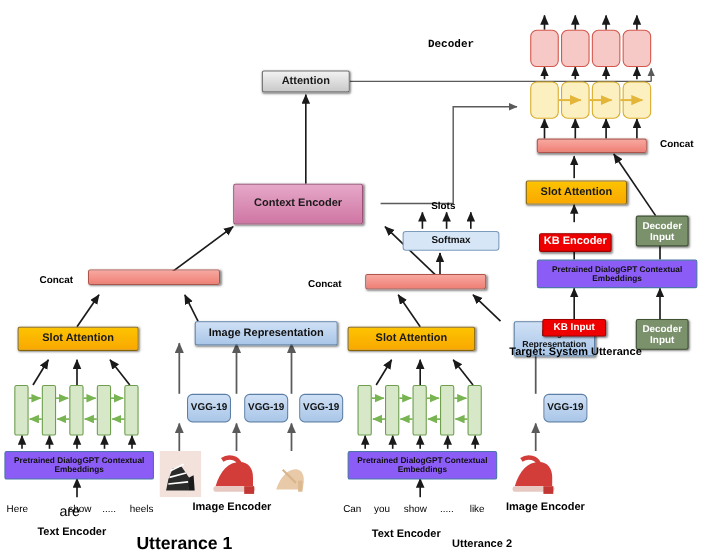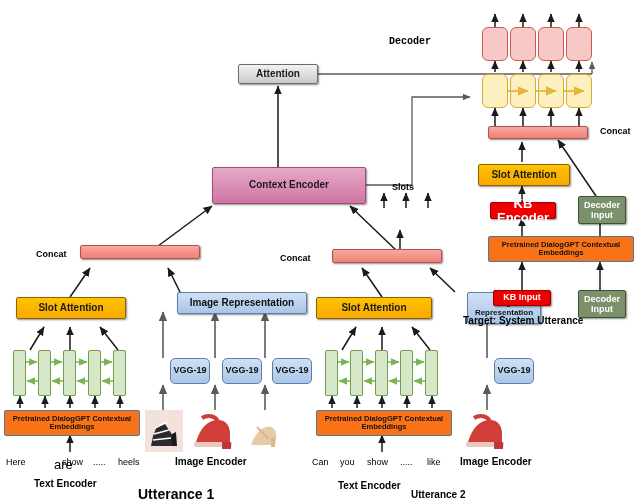--- a/index.html
+++ b/index.html
@@ -6,21 +6,21 @@
   body{font-family:"Liberation Sans", sans-serif;}
   #stage{position:relative;width:640px;height:503px;background:#fff;overflow:hidden;}
   .lbl{position:absolute;font-weight:bold;color:#000;white-space:nowrap;}
   .node{position:absolute;box-sizing:border-box;display:flex;align-items:center;justify-content:center;
         text-align:center;font-weight:bold;color:#1a1a1a;border-radius:2px;line-height:1.05;}
   .shadow{box-shadow:1px 1px 2px rgba(0,0,0,.45);}
 
   
   .t-orange{background:linear-gradient(180deg,#fdc300 0%,#f9a800 100%);border:1px solid #8a6400;}
   .t-blue{background:linear-gradient(180deg,#cfe0f5 0%,#a9c6e8 100%);border:1px solid #5b7fa6;color:#111;margin-left:27px;}
-  .t-lightblue{background:#f97316;border:1px solid #4a76a8;color:#111;}
+  .t-lightblue{background:#8b5cf6;border:1px solid #4a76a8;color:#111;}
   .t-red{background:linear-gradient(180deg,#f7a8a0 0%,#ef8076 100%);border:1px solid #b0534a;}
   .t-pink{background:linear-gradient(180deg,#e6a8c8 0%,#cf76a4 100%);border:1px solid #9c4f77;}
   .t-gray{background:linear-gradient(180deg,#f2f2f2 0%,#c9c9c9 100%);border:1px solid #6b6b6b;}
   .t-pinkcell{background:#f7c9c6;border:1.4px solid #d4574c;border-radius:6px;}
   .t-yellowcell{background:#fdf0c0;border:1.4px solid #d9ad2b;border-radius:6px;}
   .t-green{background:#d7e8c8;border:1px solid #6f9e4f;}
   .t-kbred{background:#ee0000;border:1px solid #a00000;color:#fff;}
   .t-dgreen{background:#7b916b;border:1px solid #3f5233;color:#fff;}
   .t-softmax{background:#d6e6f7;border:1px solid #7e9bbd;color:#111;border-radius:3px;}
 
@@ -155,23 +155,24 @@
         <path d="M536,91 L556,91"></path>
         <path d="M564,91 L584,91"></path>
     </g>
   </svg>
 
   <div class="node t-red shadow" style="left:488px;top:126px;width:100px;height:13px;"></div>
   <div class="txt" style="left:600px;top:126px;font-size:9px;font-weight:bold;">Concat</div>
 
   <div class="node t-gray shadow" style="left:238px;top:64px;width:80px;height:20px;font-size:10px;">Attention</div>
 
-  <div class="node t-pink shadow" style="left:212px;top:167px;width:154px;height:37px;font-size:10px;">Context Encoder</div>
+  <div class="node t-pink shadow" style="left:212px;top:167px;width:118px;height:37px;font-size:10px;">Context Encoder</div>
 
   <div class="txt" style="left:392px;top:182px;font-size:9px;font-weight:bold;">Slots</div>
+  <div class="node t-softmax" style="left:366px;top:210px;width:88px;height:18px;font-size:9px;">Softmax</div>
 
   <div class="txt" style="left:36px;top:249px;font-size:9px;font-weight:bold;">Concat</div>
   <div class="node t-red shadow" style="left:80px;top:245px;width:120px;height:14px;"></div>
 
   <div class="txt" style="left:280px;top:253px;font-size:9px;font-weight:bold;">Concat</div>
   <div class="node t-red shadow" style="left:332px;top:249px;width:110px;height:14px;"></div>
 
   <div class="node t-orange shadow" style="left:16px;top:297px;width:110px;height:22px;font-size:10px;">Slot Attention</div>
   <div class="node t-blue shadow" style="left:150px;top:292px;width:130px;height:22px;font-size:10px;">Image Representation</div>
 
@@ -221,21 +222,21 @@
   </svg>
 
   <div class="txt" style="left:6px;top:457px;font-size:9px;">Here</div>
   <div class="txt" style="left:54px;top:457px;font-size:13px;">are</div>
   <div class="txt" style="left:62px;top:457px;font-size:9px;">show</div>
   <div class="txt" style="left:93px;top:457px;font-size:9px;">.....</div>
   <div class="txt" style="left:118px;top:457px;font-size:9px;">heels</div>
 
   <div class="lbl" style="left:34px;top:478px;font-size:10px;">Text Encoder</div>
   <div class="lbl" style="left:175px;top:456px;font-size:10px;">Image Encoder</div>
-  <div class="lbl" style="left:138px;top:486px;font-size:14px;">Utterance 1</div>
+  <div class="lbl" style="left:124px;top:486px;font-size:16px;">Utterance 1</div>
 
   <div class="node t-orange shadow" style="left:316px;top:297px;width:116px;height:22px;font-size:10px;">Slot Attention</div>
   <div class="node t-blue shadow" style="left:440px;top:292px;width:74px;height:32px;font-size:8px;line-height:1.2;">Image Representation</div>
 
   <div class="node t-green" style="left:325px;top:350px;width:13px;height:46px;"></div>
   <div class="node t-green" style="left:350px;top:350px;width:13px;height:46px;"></div>
   <div class="node t-green" style="left:375px;top:350px;width:13px;height:46px;"></div>
   <div class="node t-green" style="left:400px;top:350px;width:13px;height:46px;"></div>
   <div class="node t-green" style="left:425px;top:350px;width:13px;height:46px;"></div>
 
@@ -268,21 +269,21 @@
   <div class="txt" style="left:367px;top:457px;font-size:9px;">show</div>
   <div class="txt" style="left:400px;top:457px;font-size:9px;">.....</div>
   <div class="txt" style="left:427px;top:457px;font-size:9px;">like</div>
 
   <div class="lbl" style="left:338px;top:480px;font-size:10px;">Text Encoder</div>
   <div class="lbl" style="left:460px;top:456px;font-size:10px;">Image Encoder</div>
   <div class="lbl" style="left:411px;top:489px;font-size:10px;">Utterance 2</div>
 
   <div class="node t-orange shadow" style="left:478px;top:164px;width:92px;height:22px;font-size:10px;">Slot Attention</div>
 
-  <div class="node t-kbred shadow" style="left:490px;top:202px;width:66px;height:17px;font-size:13px;">KB Encoder</div>
+  <div class="node t-kbred shadow" style="left:490px;top:212px;width:66px;height:17px;font-size:10px;">KB Encoder</div>
 
   <div class="node t-dgreen shadow" style="left:578px;top:196px;width:48px;height:28px;font-size:9px;line-height:1.15;">Decoder Input</div>
 
   <div class="node t-lightblue" style="left:488px;top:236px;width:146px;height:26px;font-size:7.5px;padding:0 2px;">Pretrained DialogGPT Contextual Embeddings</div>
 
   <div class="node t-kbred shadow" style="left:493px;top:290px;width:58px;height:16px;font-size:9px;">KB Input</div>
 
   <div class="node t-dgreen shadow" style="left:578px;top:290px;width:48px;height:28px;font-size:9px;line-height:1.15;">Decoder Input</div>
 
   <div class="lbl" style="left:463px;top:315px;font-size:10px;">Target: System Utterance</div>

